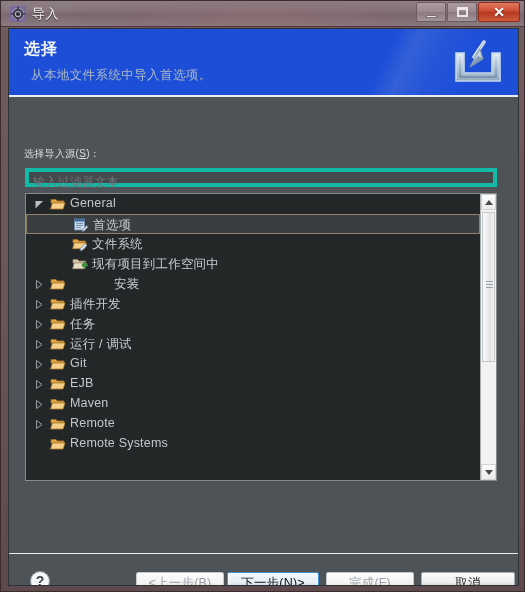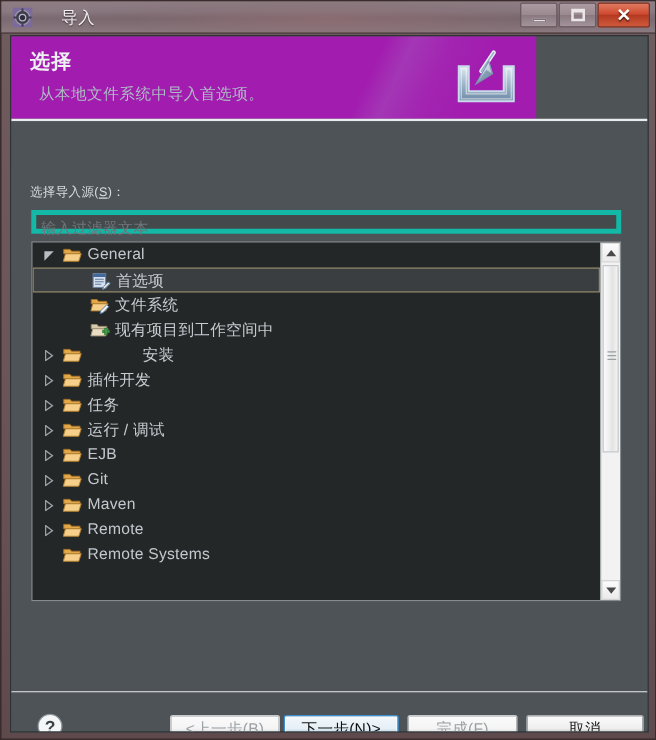--- a/index.html
+++ b/index.html
@@ -48,21 +48,20 @@
     width: 16px; height: 16px;
   }
   #win-title {
     position: absolute;
     left: 31px; top: 4px;
     font-size: 13px;
     color: #f4f1f2;
     text-shadow: 0 1px 1px rgba(0,0,0,0.55);
     letter-spacing: 0.5px;
     white-space: nowrap;
-    margin-left: 17px;
   }
 
   
   .capbtn {
     position: absolute;
     top: 1px;
     height: 20px;
     box-sizing: border-box;
     border: 1px solid #6b5a60;
     border-radius: 2px;
@@ -119,23 +118,23 @@
     box-sizing: border-box;
     background: #4e5356;
     border: 1px solid #2e3234;
     overflow: hidden;
   }
 
   
   #banner {
     position: absolute;
     left: 0; top: 0;
-    width: 420px;
+    width: 509px;
     height: 66px;
-    background: #a21caf;
+    background: #1d4ed8;
     overflow: hidden;
     font-family: Liberation Serif, serif;
   }
   #banner-sheen {
     position: absolute;
     right: 0; top: 0;
     width: 200px; height: 66px;
     background: linear-gradient(115deg,
        rgba(255,255,255,0) 35%, rgba(170,195,215,0.16) 45%,
        rgba(170,195,215,0.05) 58%, rgba(255,255,255,0) 75%);
@@ -544,33 +543,33 @@
             <div class="tree-row">
               <span class="tw" style="left: 6px;">
                 <svg width="9" height="9" viewBox="0 0 9 9">
                   <path d="M1.5 0.5 L7 4.5 L1.5 8.5 Z" fill="none" stroke="#9aa0a6" stroke-width="1"></path>
                 </svg>
               </span>
               <span class="ticon" style="left: 24px;"><svg width="16" height="16" viewBox="0 0 16 16">
                   <path d="M1 3.5 L6 3.5 L7.3 5 L14 5 L14 7 L1 7 Z" fill="#e3a949" stroke="#a9742a" stroke-width="0.8"></path>
                   <path d="M2.4 7 L15 7 L13 13 L0.6 13 Z" fill="#f6d08a" stroke="#b2802f" stroke-width="0.8"></path>
                 </svg></span>
+              <span class="tlabel en" style="left: 44px;">Git</span>
+            </div>
+            <div class="tree-row">
+              <span class="tw" style="left: 6px;">
+                <svg width="9" height="9" viewBox="0 0 9 9">
+                  <path d="M1.5 0.5 L7 4.5 L1.5 8.5 Z" fill="none" stroke="#9aa0a6" stroke-width="1"></path>
+                </svg>
+              </span>
+              <span class="ticon" style="left: 24px;"><svg width="16" height="16" viewBox="0 0 16 16">
+                  <path d="M1 3.5 L6 3.5 L7.3 5 L14 5 L14 7 L1 7 Z" fill="#e3a949" stroke="#a9742a" stroke-width="0.8"></path>
+                  <path d="M2.4 7 L15 7 L13 13 L0.6 13 Z" fill="#f6d08a" stroke="#b2802f" stroke-width="0.8"></path>
+                </svg></span>
               <span class="tlabel en" style="left: 44px;">EJB</span>
-            </div>
-            <div class="tree-row">
-              <span class="tw" style="left: 6px;">
-                <svg width="9" height="9" viewBox="0 0 9 9">
-                  <path d="M1.5 0.5 L7 4.5 L1.5 8.5 Z" fill="none" stroke="#9aa0a6" stroke-width="1"></path>
-                </svg>
-              </span>
-              <span class="ticon" style="left: 24px;"><svg width="16" height="16" viewBox="0 0 16 16">
-                  <path d="M1 3.5 L6 3.5 L7.3 5 L14 5 L14 7 L1 7 Z" fill="#e3a949" stroke="#a9742a" stroke-width="0.8"></path>
-                  <path d="M2.4 7 L15 7 L13 13 L0.6 13 Z" fill="#f6d08a" stroke="#b2802f" stroke-width="0.8"></path>
-                </svg></span>
-              <span class="tlabel en" style="left: 44px;">Git</span>
             </div>
             <div class="tree-row">
               <span class="tw" style="left: 6px;">
                 <svg width="9" height="9" viewBox="0 0 9 9">
                   <path d="M1.5 0.5 L7 4.5 L1.5 8.5 Z" fill="none" stroke="#9aa0a6" stroke-width="1"></path>
                 </svg>
               </span>
               <span class="ticon" style="left: 24px;"><svg width="16" height="16" viewBox="0 0 16 16">
                   <path d="M1 3.5 L6 3.5 L7.3 5 L14 5 L14 7 L1 7 Z" fill="#e3a949" stroke="#a9742a" stroke-width="0.8"></path>
                   <path d="M2.4 7 L15 7 L13 13 L0.6 13 Z" fill="#f6d08a" stroke="#b2802f" stroke-width="0.8"></path>

